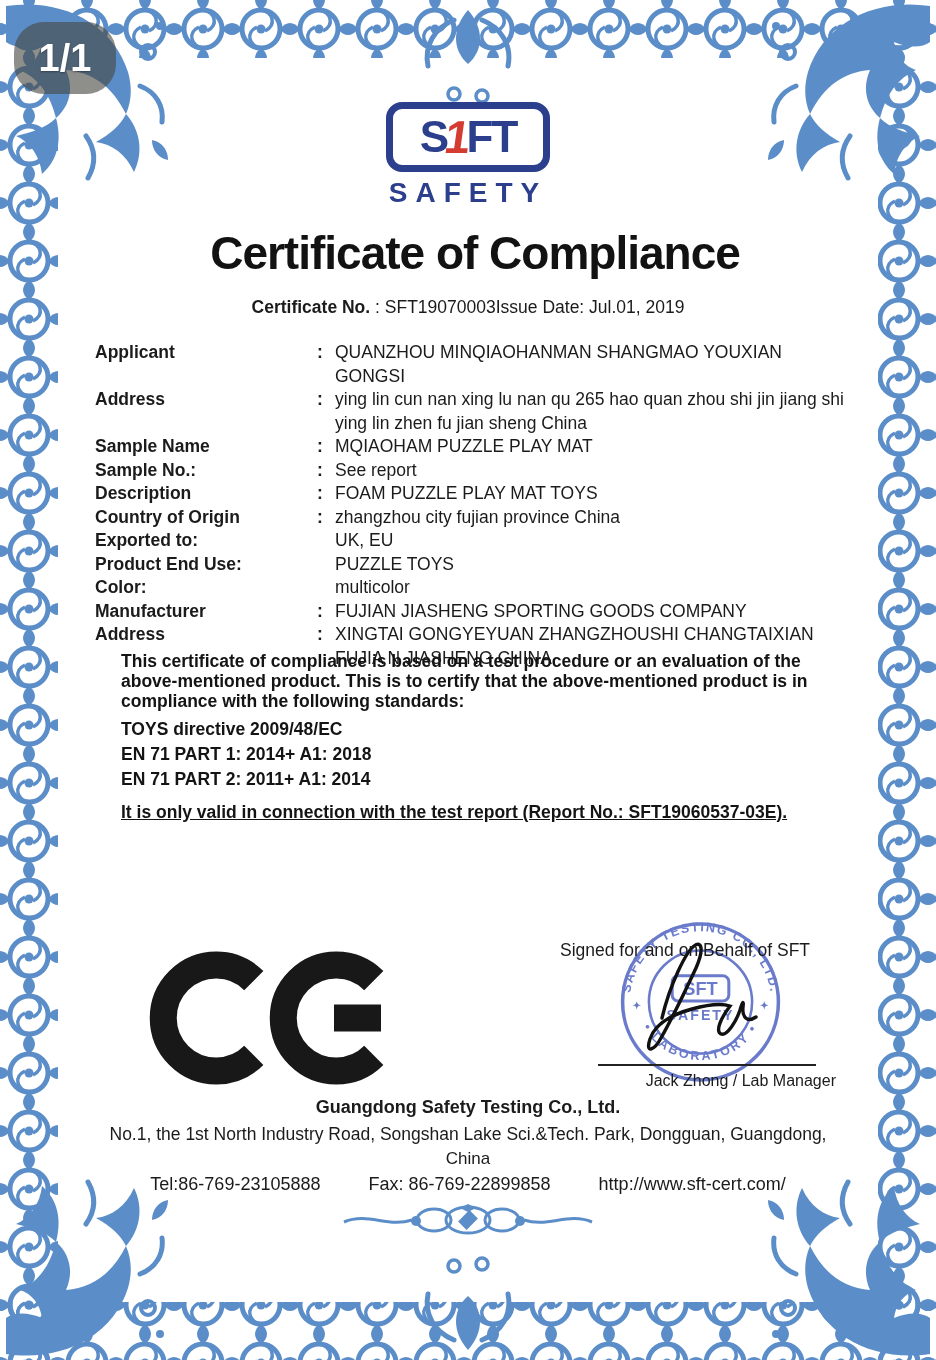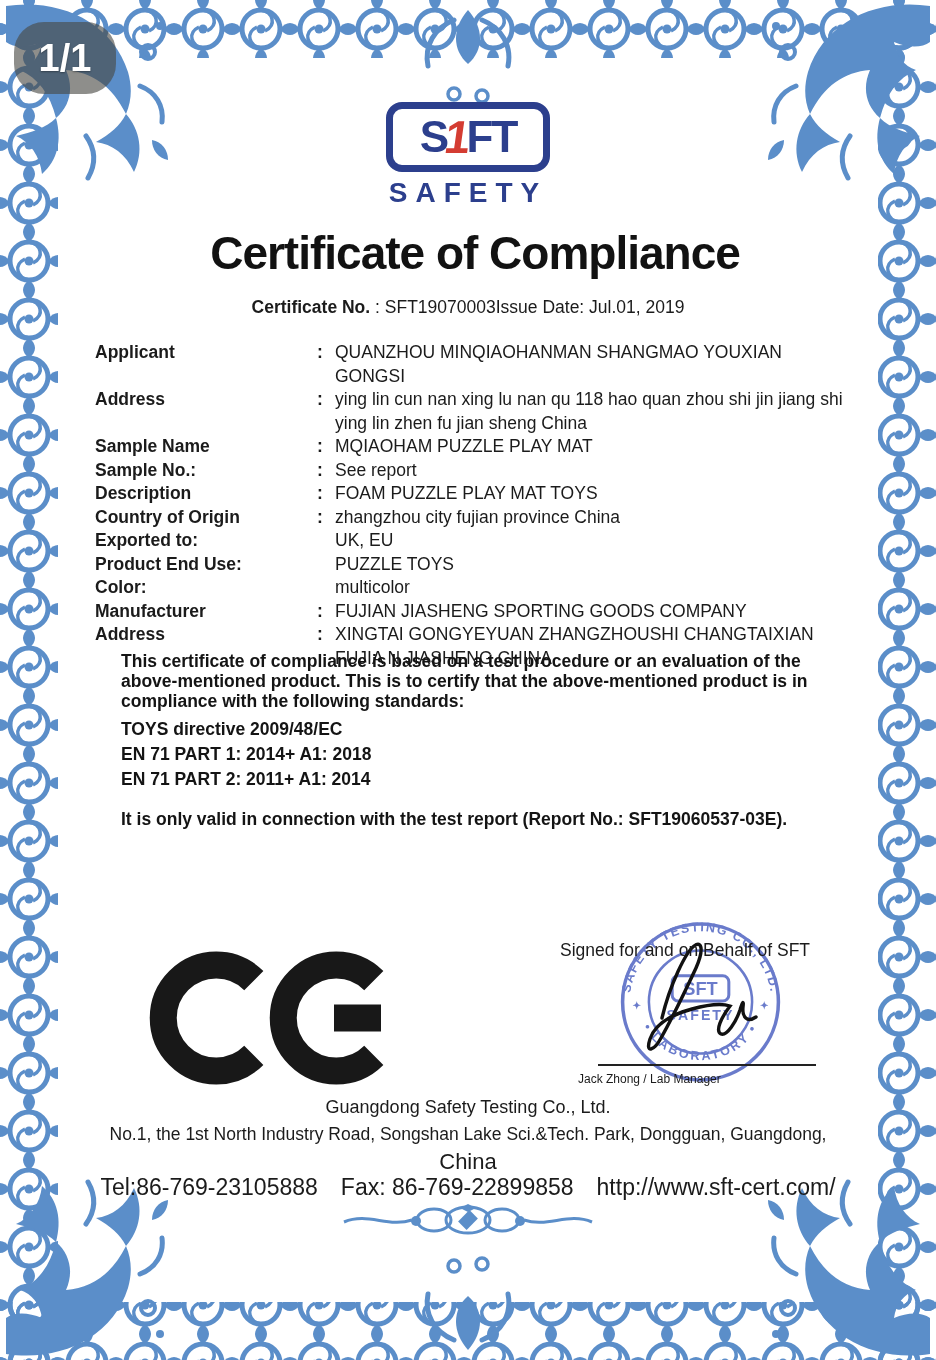--- a/index.html
+++ b/index.html
@@ -45,34 +45,34 @@
   }
   .info .lbl { font-weight:bold; }
   .info .sep { font-weight:bold; }
 
   .statement {
     position:absolute; left:121px; top:651px; width:706px; z-index:1;
     font-size:17.5px; font-weight:bold; line-height:20px; color:#141414;
   }
   .statement .std { margin-top:5px; }
   .statement .std.first { margin-top:8px; }
-  .statement .validity { margin-top:20px; }
+  .statement .validity { margin-top:13px;text-decoration:underline; }
 
   .ce-svg { position:absolute; left:148px; top:950px; z-index:1; }
 
   .signed-for { position:absolute; left:560px; top:940px; z-index:2; font-size:17.5px; }
   .stamp-svg { position:absolute; left:608px; top:916px; z-index:1; opacity:.82; }
   .sig-svg   { position:absolute; left:600px; top:918px; z-index:2; }
   .sig-line  { position:absolute; left:598px; top:1064px; width:218px; border-top:2px solid #222; z-index:2; }
-  .sig-name  { position:absolute; left:578px; top:1072px; width:258px; text-align:left; font-size:12px; z-index:2; }
-
-  .f-company { position:absolute; top:1097px; left:0; right:0; text-align:center; font-size:18px; font-weight:normal; z-index:1; }
+  .sig-name  { position:absolute; left:578px; top:1072px; width:258px; text-align:right; font-size:16px; z-index:2; }
+
+  .f-company { position:absolute; top:1097px; left:0; right:0; text-align:center; font-size:18px; font-weight:bold; z-index:1; }
   .f-addr    { position:absolute; top:1124px; left:0; right:0; text-align:center; font-size:17.5px; z-index:1; }
-  .f-country { position:absolute; top:1149px; left:0; right:0; text-align:center; font-size:22px; z-index:1; }
-  .f-contact { position:absolute; top:1174px; left:0; right:0; display:flex; justify-content:center; gap:23px; font-size:23px; z-index:1; }
+  .f-country { position:absolute; top:1149px; left:0; right:0; text-align:center; font-size:17px; z-index:1; }
+  .f-contact { position:absolute; top:1174px; left:0; right:0; display:flex; justify-content:center; gap:48px; font-size:18px; z-index:1; }
 
   .divider-svg { position:absolute; left:338px; top:1200px; z-index:1; }
 </style>
 </head>
 <body>
 
 <div class="page">
 
   <svg class="border-svg" width="936" height="1360" viewBox="0 0 936 1360" aria-hidden="true">
     <defs>
@@ -149,21 +149,21 @@
     </span>
     <span>Issue Date: Jul.01, 2019</span>
   </div>
 
   <div class="info">
     <div class="lbl">Applicant</div>
       <div class="sep">:</div>
       <div class="val">QUANZHOU MINQIAOHANMAN SHANGMAO YOUXIAN GONGSI</div>
     <div class="lbl">Address</div>
       <div class="sep">:</div>
-      <div class="val">ying lin cun nan xing lu nan qu 118 hao quan zhou shi jin jiang shi ying lin zhen fu jian sheng China</div>
+      <div class="val">ying lin cun nan xing lu nan qu 265 hao quan zhou shi jin jiang shi ying lin zhen fu jian sheng China</div>
     <div class="lbl">Sample Name</div>
       <div class="sep">:</div>
       <div class="val">MQIAOHAM PUZZLE PLAY MAT</div>
     <div class="lbl">Sample No.:</div>
       <div class="sep">:</div>
       <div class="val">See report</div>
     <div class="lbl">Description</div>
       <div class="sep">:</div>
       <div class="val">FOAM PUZZLE PLAY MAT TOYS</div>
     <div class="lbl">Country of Origin</div>

